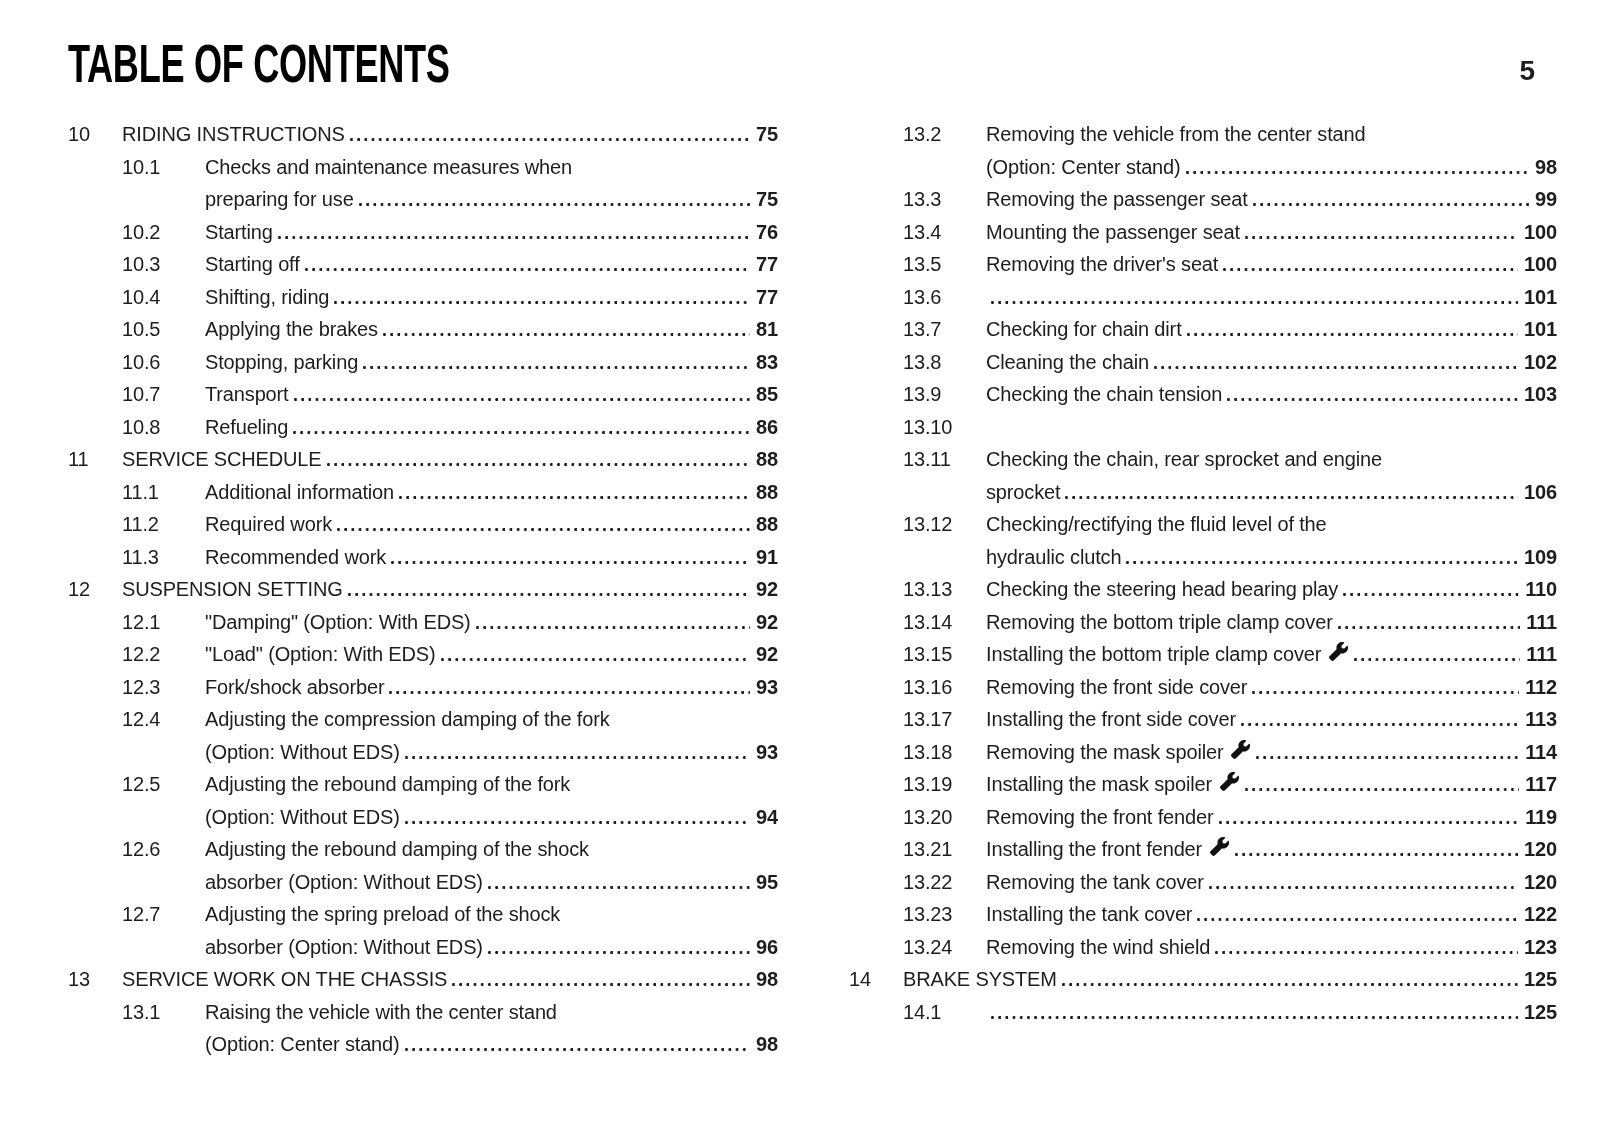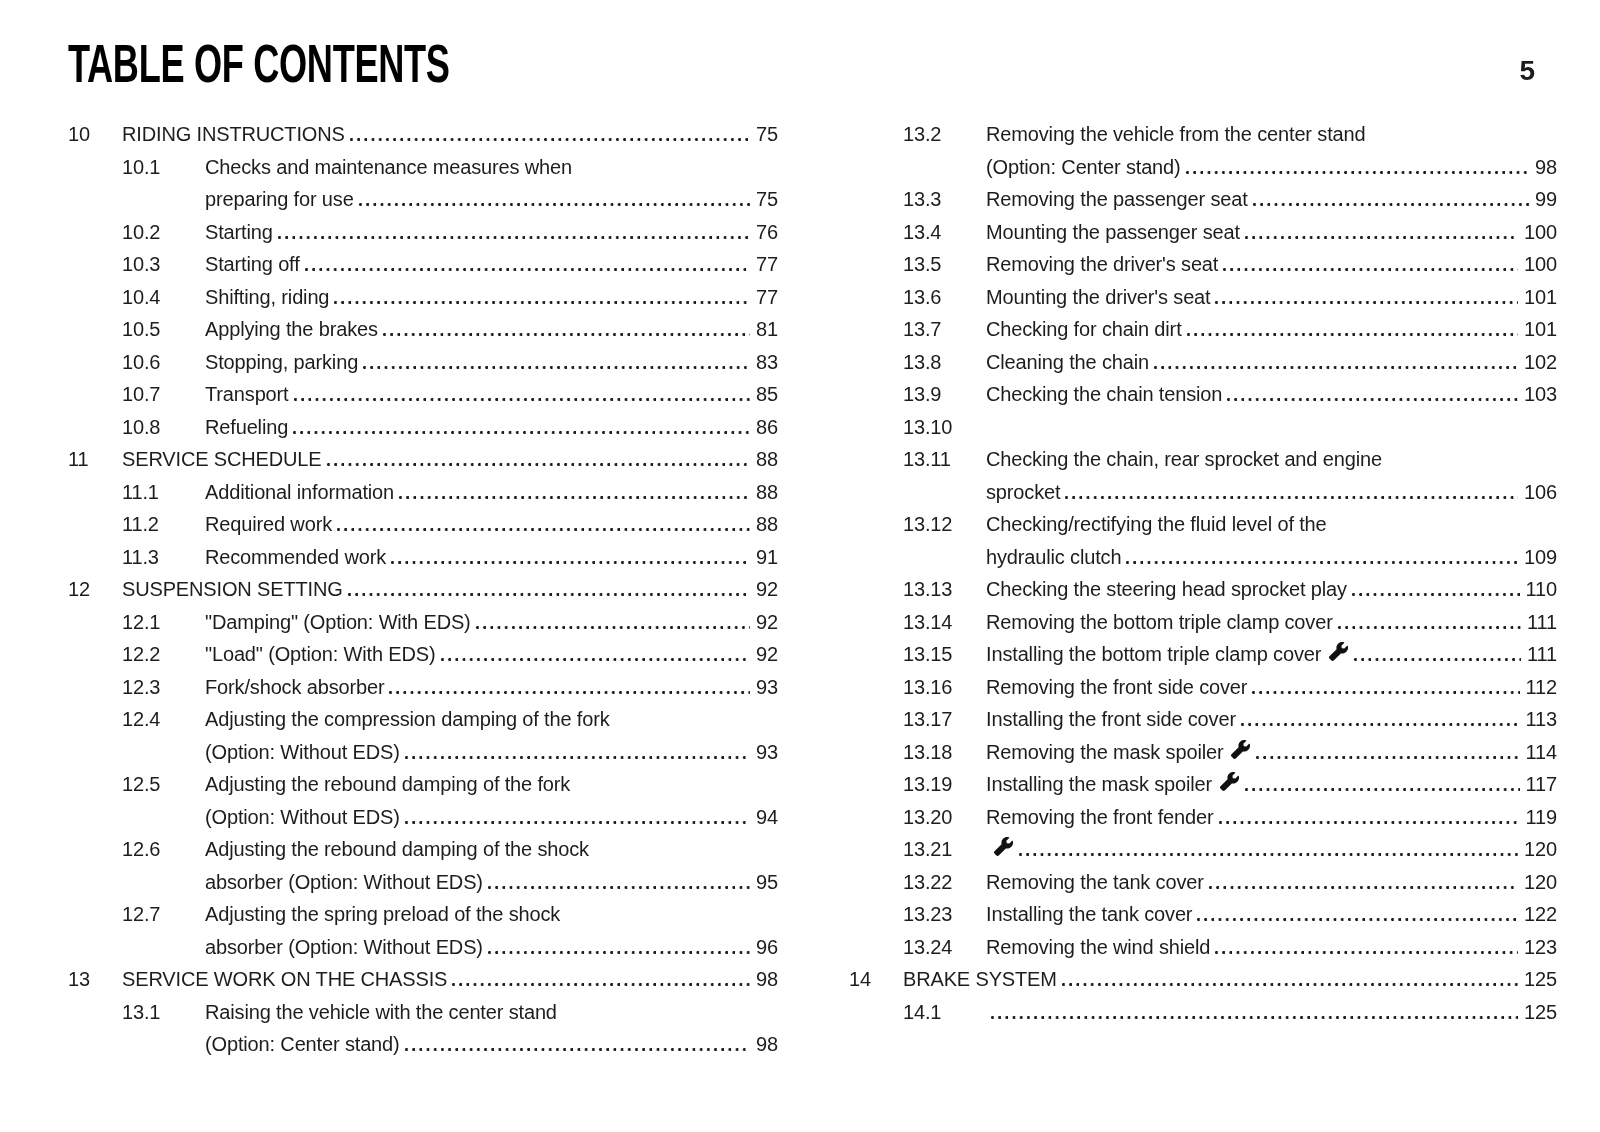--- a/index.html
+++ b/index.html
@@ -34,21 +34,21 @@
   .toc-body{flex:1 1 auto;min-width:0;}
   .toc-line{display:flex;align-items:baseline;line-height:32.5px;}
   .toc-text{white-space:nowrap;}
   .leader{
     flex:1 1 auto;min-width:12px;height:3px;
     align-self:flex-end;
     margin:0 6px 9.5px 5px;
     background-image:radial-gradient(circle at 1.5px 1.5px,#1d1d1b 1.35px,rgba(0,0,0,0) 1.6px);
     background-size:7.2px 3px;background-repeat:repeat-x;background-position:left center;
   }
-  .toc-page{flex:none;white-space:nowrap;}
+  .toc-page{flex:none;white-space:nowrap;font-weight:bold;}
   .wrench{flex:none;margin:0 0 2px 7px;}
 </style>
 </head>
 <body>
 
 <div class="page">
   <h1 class="doc-title">TABLE OF CONTENTS</h1>
   <div class="header-pagenum">5</div>
   <section class="toc-col left" id="toc-col-left">
       <div class="toc-row section">
@@ -341,21 +341,20 @@
             <span class="toc-text">Removing the driver's seat</span>
             <span class="leader"></span>
             <span class="toc-page">100</span>
           </div>
         </div>
       </div>
       <div class="toc-row">
         <span class="toc-num">13.6</span>
         <div class="toc-body">
           <div class="toc-line">
-            <span class="toc-text">Mounting the driver's seat</span>
             <span class="leader"></span>
             <span class="toc-page">101</span>
           </div>
         </div>
       </div>
       <div class="toc-row">
         <span class="toc-num">13.7</span>
         <div class="toc-body">
           <div class="toc-line">
             <span class="toc-text">Checking for chain dirt</span>
@@ -410,21 +409,21 @@
             <span class="toc-text">hydraulic clutch</span>
             <span class="leader"></span>
             <span class="toc-page">109</span>
           </div>
         </div>
       </div>
       <div class="toc-row">
         <span class="toc-num">13.13</span>
         <div class="toc-body">
           <div class="toc-line">
-            <span class="toc-text">Checking the steering head sprocket play</span>
+            <span class="toc-text">Checking the steering head bearing play</span>
             <span class="leader"></span>
             <span class="toc-page">110</span>
           </div>
         </div>
       </div>
       <div class="toc-row">
         <span class="toc-num">13.14</span>
         <div class="toc-body">
           <div class="toc-line">
             <span class="toc-text">Removing the bottom triple clamp cover</span>
@@ -499,20 +498,21 @@
             <span class="toc-text">Removing the front fender</span>
             <span class="leader"></span>
             <span class="toc-page">119</span>
           </div>
         </div>
       </div>
       <div class="toc-row">
         <span class="toc-num">13.21</span>
         <div class="toc-body">
           <div class="toc-line">
+            <span class="toc-text">Installing the front fender</span>
             <svg viewBox="0 0 512 512" width="21" height="19" class="wrench">
               <path d="M507.7 109.1c-2.2-9-13.5-12.1-20.1-5.5l-74.4 74.4-67.9-11.3-11.3-67.9 74.4-74.4c6.6-6.6 3.4-17.9-5.7-20.2C387.1.9 371.8 0 356 0c-86.2 0-156 69.8-156 156 0 12.4 1.4 24.4 4.2 36L12.9 384.3c-17.2 17.2-17.2 45 0 62.1l52.7 52.7c17.2 17.2 45 17.2 62.1 0l192.3-192.3c11.6 2.7 23.6 4.2 36 4.2 86.2 0 156-69.8 156-156 0-15.8-.9-31.1-4.3-46z" fill="#111111"></path>
             </svg>
             <span class="leader"></span>
             <span class="toc-page">120</span>
           </div>
         </div>
       </div>
       <div class="toc-row">
         <span class="toc-num">13.22</span>

